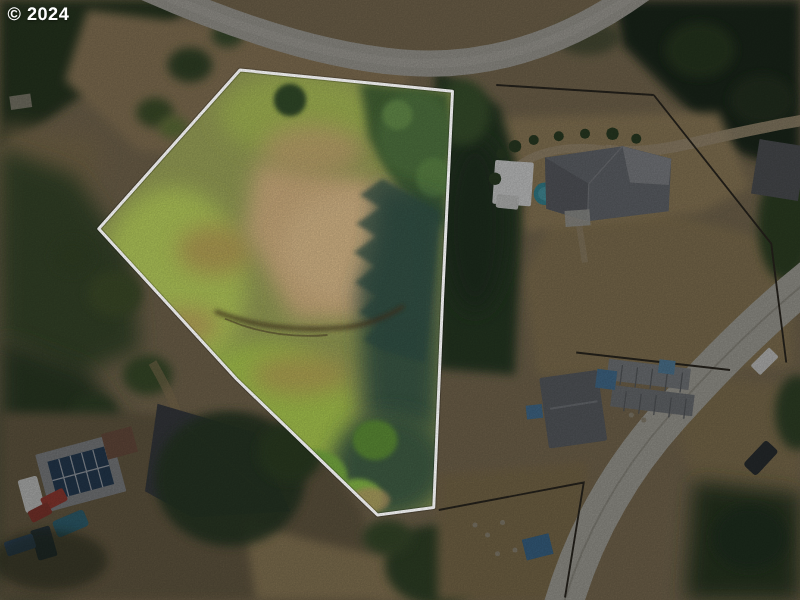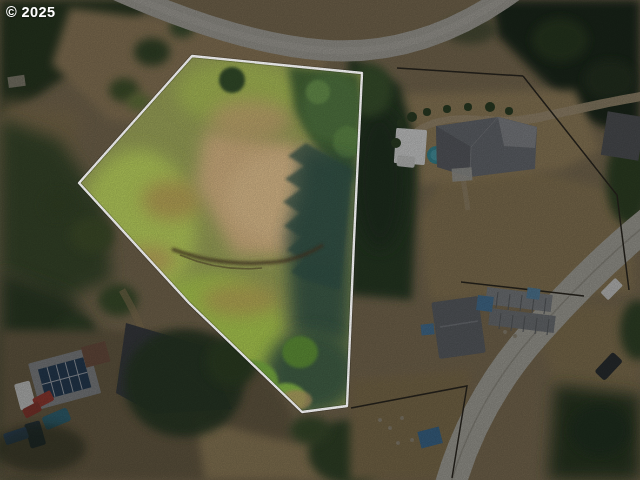--- a/index.html
+++ b/index.html
@@ -189,14 +189,14 @@
   </g>
 
   <path fill="#0a0c0a" opacity=".27" fill-rule="evenodd" d="M0,0H640V480H0Z M192,56 L362,73 L354,240 L347,406 L302,412 L189,303 L79,183 Z"></path>
 
   <polygon fill="none" stroke="#000000" stroke-width="4" opacity=".22" stroke-linejoin="round" points="192,56 362,73 354,240 347,406 302,412 189,303 79,183"></polygon>
   <polygon fill="none" stroke-width="2.4" stroke-linejoin="round" points="192,56 362,73 354,240 347,406 302,412 189,303 79,183" stroke="#ffffff"></polygon>
 
   <rect x="0" y="0" width="640" height="480" filter="url(#grain)" opacity=".16"></rect>
 </svg>
 
-<div class="watermark">© 2025</div>
+<div class="watermark">© 2024</div>
 </div>
 
 </body></html>

